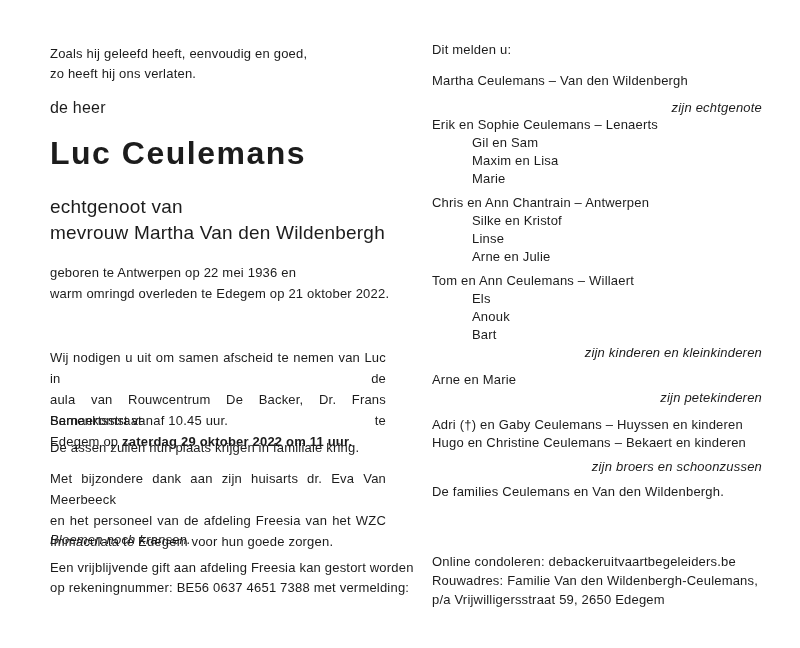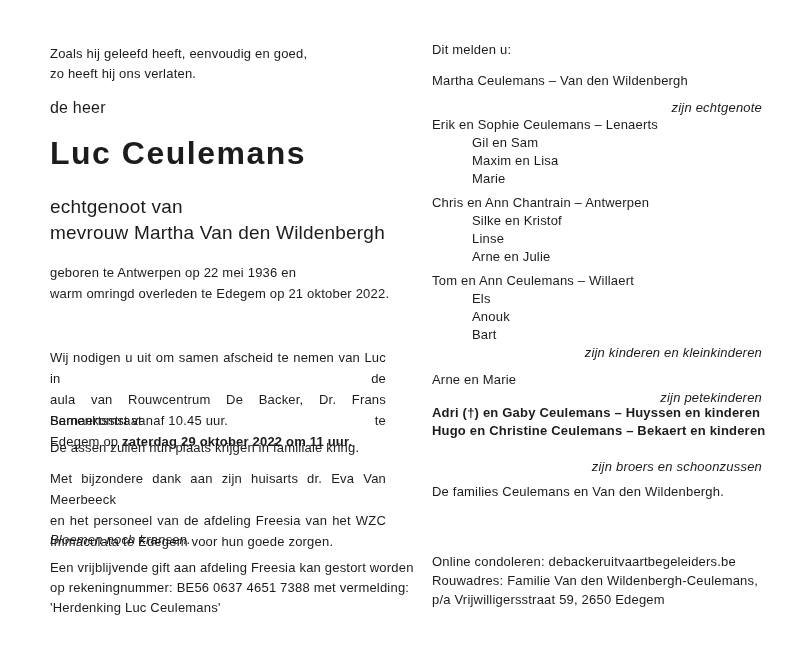--- a/index.html
+++ b/index.html
@@ -53,21 +53,21 @@
 
   #r-announce     { top: 41px; }
   #r-spouse-name  { top: 72px; }
   #r-spouse-rel   { top: 90px; margin-top: 9px; }
   #r-fam-0        { top: 116px; }
   #r-fam-1        { top: 194px; }
   #r-fam-2        { top: 272px; }
   #r-children-rel { top: 344px; }
   #r-god-names    { top: 371px; }
   #r-god-rel      { top: 389px; }
-  #r-siblings     { top: 404px; font-weight: bold; }
+  #r-siblings     { top: 416px; }
   #r-siblings-rel { top: 458px; }
   #r-closing      { top: 483px; }
   #r-contact      { top: 552px; line-height: 19px; }
 </style>
 </head>
 <body>
 
 <div class="page">
 
   <p class="lblk" id="l-intro">
@@ -103,21 +103,20 @@
     <span class="jline">Met bijzondere dank aan zijn huisarts dr. Eva Van Meerbeeck</span>
     <span class="jline">en het personeel van de afdeling Freesia van het WZC</span>
     <span class="lastline">Immaculata te Edegem voor hun goede zorgen.</span>
   </p>
 
   <p class="lblk" id="l-flowers">Bloemen noch kransen.</p>
 
   <p class="lblk" id="l-donation">
     <span class="line">Een vrijblijvende gift aan afdeling Freesia kan gestort worden</span>
     <span class="line">op rekeningnummer: BE56 0637 4651 7388 met vermelding:</span>
-    <span class="line">'Herdenking Luc Ceulemans'</span>
   </p>
 
   <p class="rblk" id="r-announce">Dit melden u:</p>
 
   <p class="rblk" id="r-spouse-name">Martha Ceulemans – Van den Wildenbergh</p>
   <p class="rblk rel" id="r-spouse-rel">zijn echtgenote</p>
 
   <div class="rblk" id="r-fam-0">
     <span class="line">Erik en Sophie Ceulemans – Lenaerts</span>
     <div class="children">

